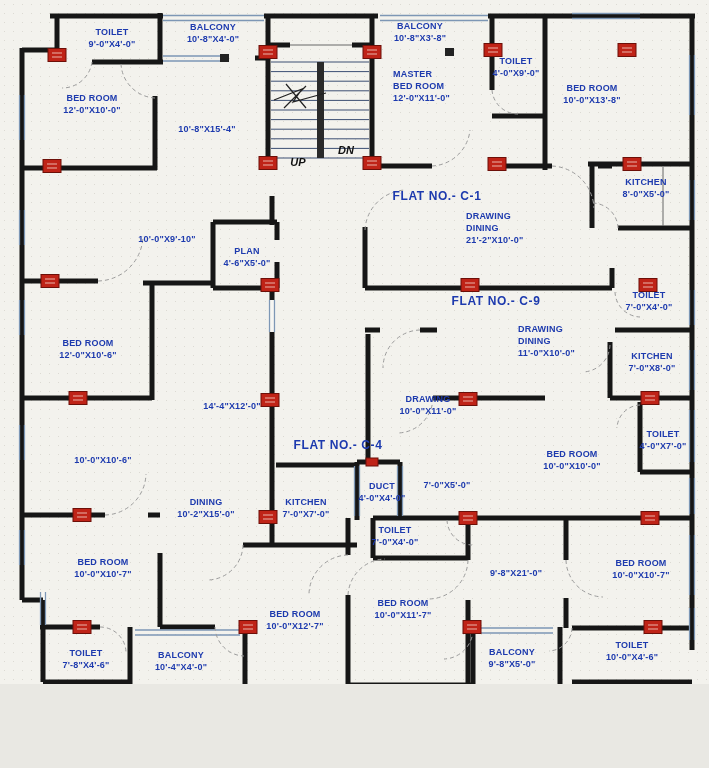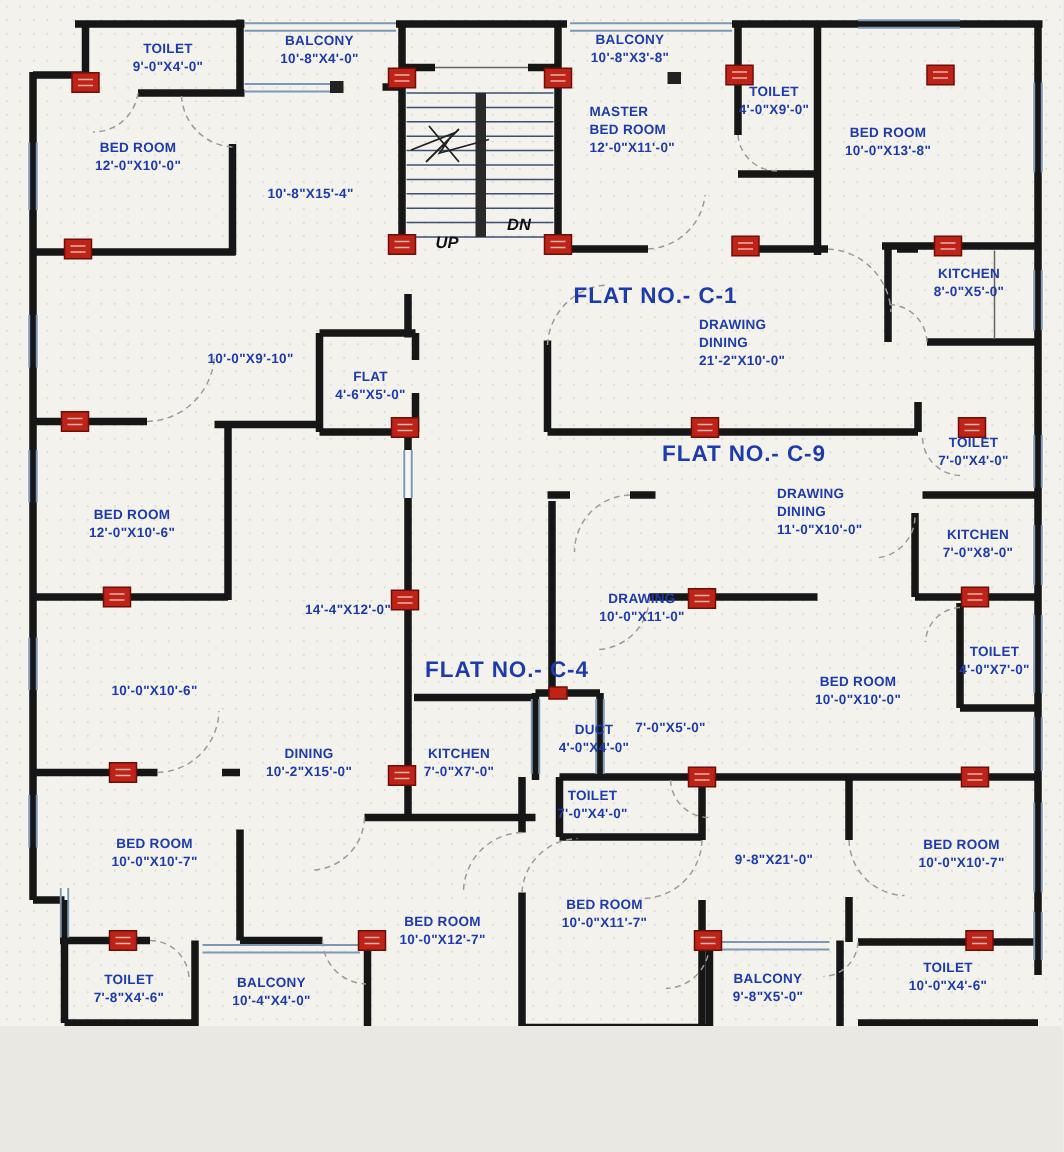--- a/index.html
+++ b/index.html
@@ -7,21 +7,21 @@
         background-color:#f3f2ed;
         background-image:radial-gradient(#dcdad3 .6px, transparent .7px);
         background-size:9px 9px;
         font-family:"Liberation Sans", sans-serif;}
   #plan svg{position:absolute;left:0;top:0;}
   .lbl{position:absolute;transform:translateX(-50%);display:flex;flex-direction:column;
        align-items:center;text-align:center;color:#1d3aae;font-weight:bold;font-size:9px;
        line-height:12px;white-space:nowrap;letter-spacing:.2px;}
   .lbl.la{transform:none;align-items:flex-start;text-align:left;}
   .flat{position:absolute;transform:translateX(-50%);color:#1d3aae;font-weight:bold;
-        font-size:15px;letter-spacing:.6px;white-space:nowrap;}
+        font-size:12px;letter-spacing:.6px;white-space:nowrap;}
   .stair-lbl{position:absolute;transform:translateX(-50%);color:#111;font-weight:bold;
         font-size:11px;white-space:nowrap;font-style:italic;}
   #title{position:absolute;transform:translateX(-50%);color:#141414;font-weight:bold;
         font-size:16px;letter-spacing:.5px;border-bottom:2.5px solid #222;
         padding:0 6px 2px 6px;white-space:nowrap;}
 </style>
 </head>
 <body>
 
 <div id="plan">
@@ -190,21 +190,21 @@
 <div class="flat" style="left:437px;top:189px">FLAT NO.- C-1</div>
 <div class="lbl la" style="left:466px;top:210px">
       <span>DRAWING</span>
       <span>DINING</span>
       <span>21'-2"X10'-0"</span>
     </div>
 <div class="lbl" style="left:167px;top:233px">
       <span>10'-0"X9'-10"</span>
     </div>
 <div class="lbl" style="left:247px;top:245px">
-      <span>FLAT</span>
+      <span>PLAN</span>
       <span>4'-6"X5'-0"</span>
     </div>
 <div class="flat" style="left:496px;top:294px">FLAT NO.- C-9</div>
 <div class="lbl la" style="left:518px;top:323px">
       <span>DRAWING</span>
       <span>DINING</span>
       <span>11'-0"X10'-0"</span>
     </div>
 <div class="lbl" style="left:649px;top:289px">
       <span>TOILET</span>
@@ -238,21 +238,21 @@
       <span>10'-0"X10'-6"</span>
     </div>
 <div class="lbl" style="left:206px;top:496px">
       <span>DINING</span>
       <span>10'-2"X15'-0"</span>
     </div>
 <div class="lbl" style="left:306px;top:496px">
       <span>KITCHEN</span>
       <span>7'-0"X7'-0"</span>
     </div>
-<div class="lbl" style="left:396px;top:480px">
+<div class="lbl" style="left:382px;top:480px">
       <span>DUCT</span>
       <span>4'-0"X4'-0"</span>
     </div>
 <div class="lbl" style="left:447px;top:479px">
       <span>7'-0"X5'-0"</span>
     </div>
 <div class="lbl" style="left:395px;top:524px">
       <span>TOILET</span>
       <span>7'-0"X4'-0"</span>
     </div>

